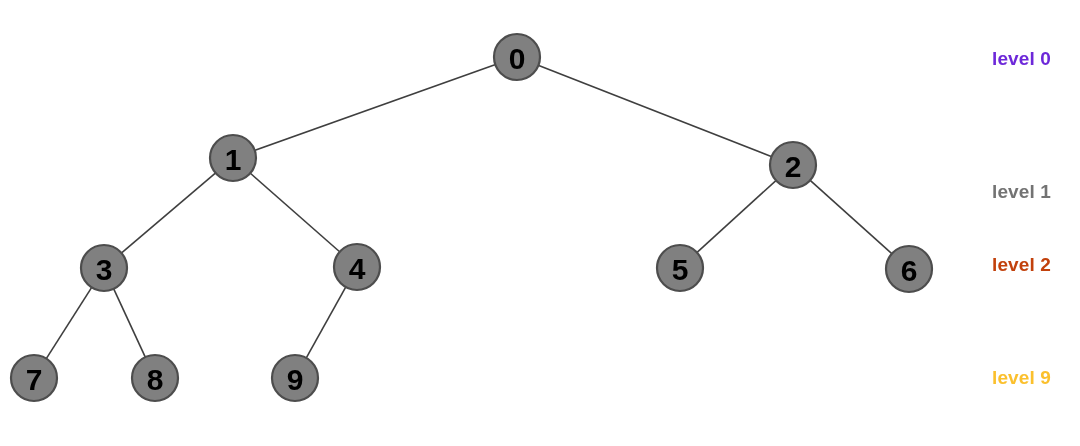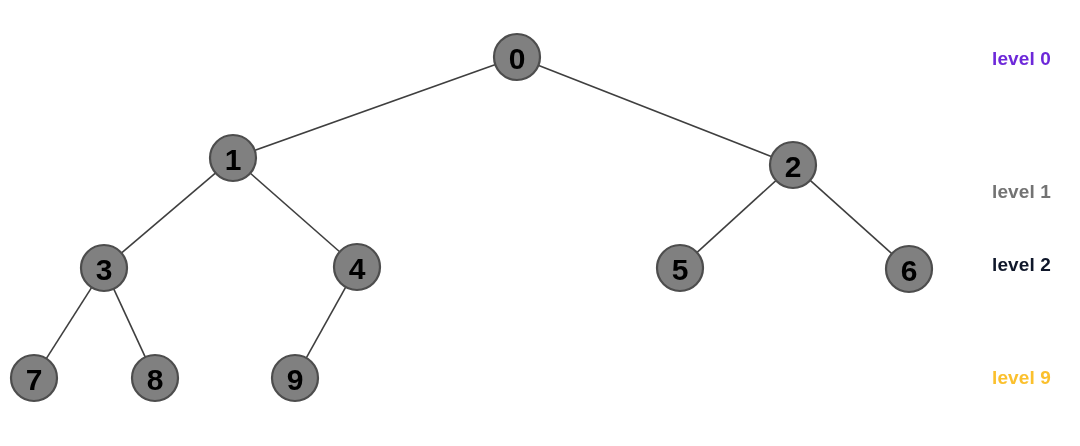--- a/index.html
+++ b/index.html
@@ -114,17 +114,17 @@
         <g>
           <circle cx="295" cy="378" r="23" class="node-circle" fill="#808080" stroke="#4d4d4d"></circle>
           <text x="295" y="379" class="node-text" fill="#000000">9</text>
         </g>
       </g>
   </svg>
 
   <div id="level-labels-layer">
       <div class="level-label" style="left: 992px; top: 48px; color: #6d28d9; text-align: right;">level 0</div>
       <div class="level-label" style="left: 992px; top: 141px; color: #737373; margin-top: 40px;">level 1</div>
-      <div class="level-label" style="left: 992px; top: 254px; color: #0f172a;">level 2</div>
+      <div class="level-label" style="left: 992px; top: 254px; color: #c2410c;">level 2</div>
       <div class="level-label" style="left: 992px; top: 367px; color: rgb(251, 192, 45);">level 9</div>
     </div>
 
 </div>
 
 </body></html>

